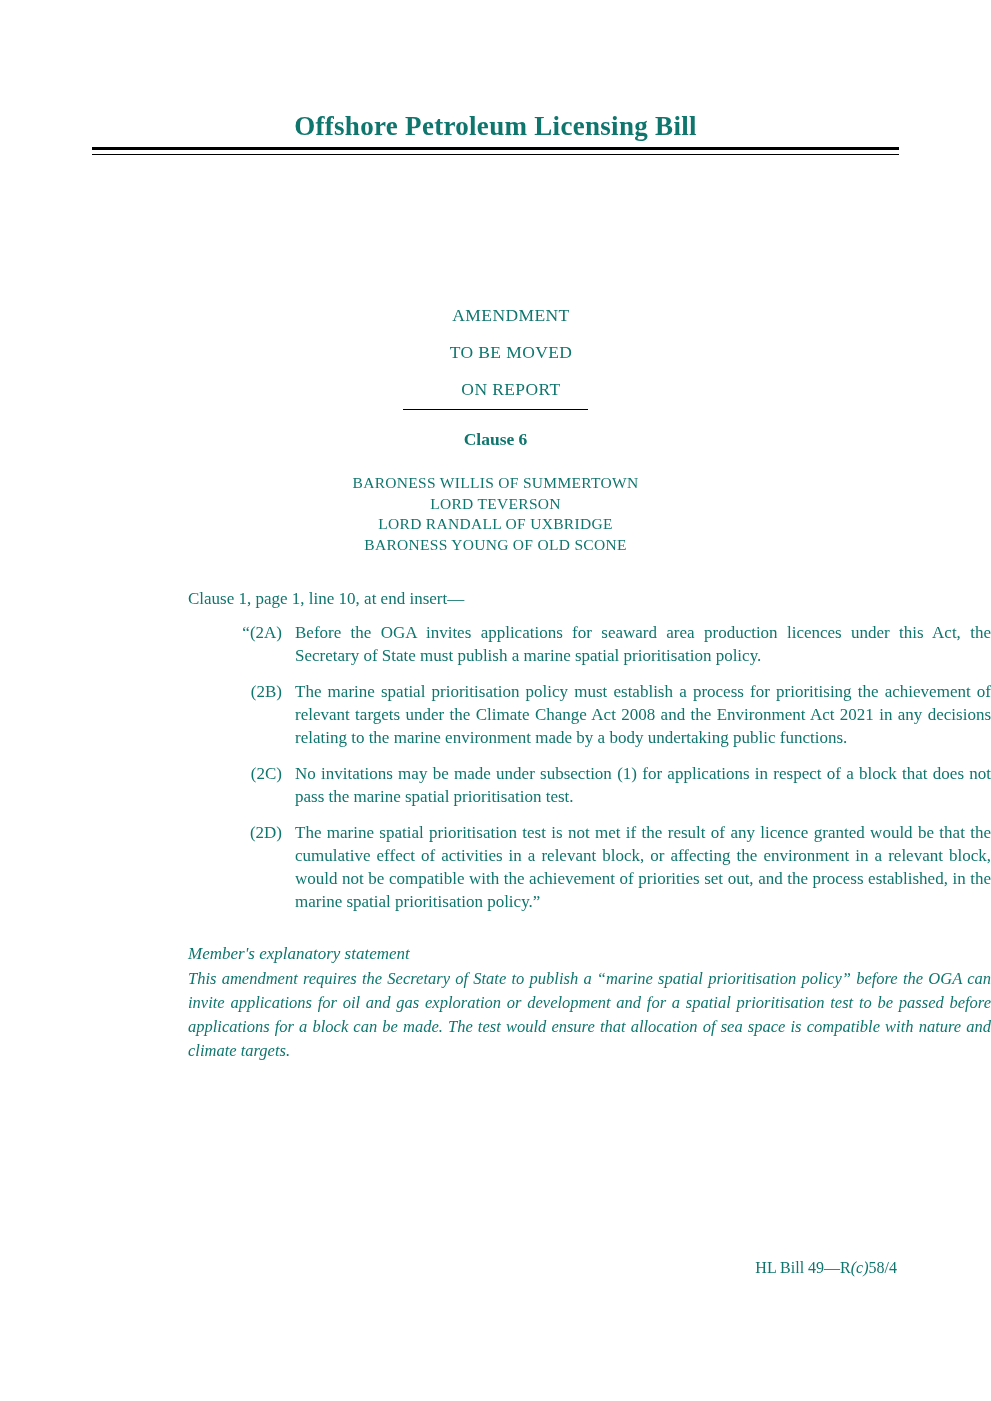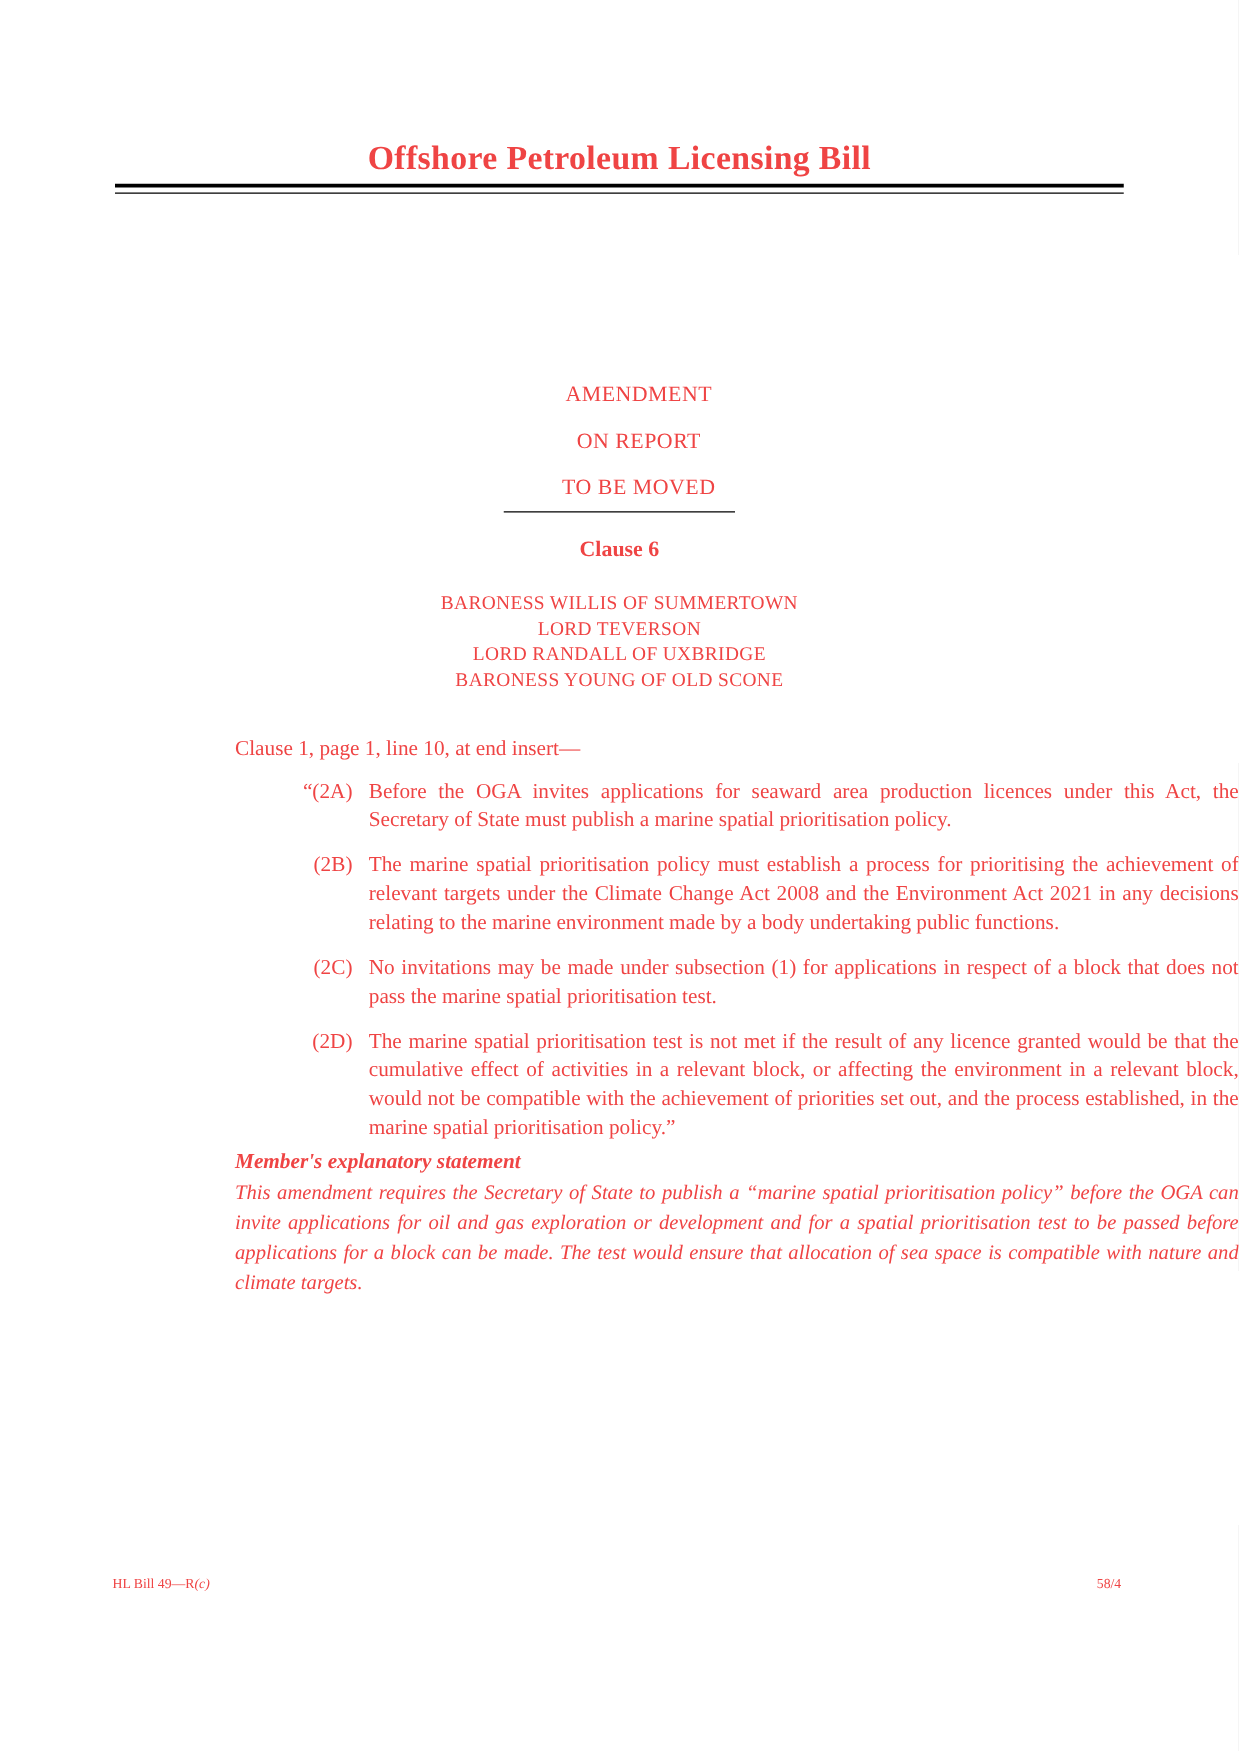--- a/index.html
+++ b/index.html
@@ -3,21 +3,21 @@
 <meta charset="utf-8">
 <style>
   * { margin: 0; padding: 0; box-sizing: border-box; }
   html, body { background: #e8e8e8; }
   .page {
     position: relative;
     width: 991px;
     height: 1401px;
     margin: 0 auto;
     background: #ffffff;
-    color: #ef4444;
+    color: #0f766e;
     font-family: "Liberation Serif", serif;
     overflow: hidden;
   }
   .doc-title {
     margin-top: 108px;
     text-align: center;
     font-size: 27px;
     font-weight: bold;
     line-height: 36px;
     letter-spacing: 0.3px;
@@ -78,57 +78,57 @@
     width: 107px;
     flex-shrink: 0;
     text-align: right;
     padding-right: 13px;
   }
   .sub-text {
     flex: 1;
     text-align: justify;
   }
   .explanatory-heading {
-    margin-top: 5px;
-    font-weight: bold;
+    margin-top: 30px;
+    font-weight: normal;
     font-style: italic;
     font-size: 17px;
     line-height: 21px;
   }
   .explanatory-text {
     margin-top: 3px;
     font-style: italic;
     font-size: 16.5px;
     line-height: 24px;
     text-align: justify;
   }
   .footer {
     position: absolute;
     left: 90px;
     right: 94px;
     top: 1257px;
     display: flex;
-    justify-content: space-between;
-    font-size: 11px;
+    justify-content: flex-end;
+    font-size: 16px;
     line-height: 21px;
   }
   .footer .italic { font-style: italic; }
 </style>
 </head>
 <body>
 
 <div class="page">
 
   <div class="doc-title">Offshore Petroleum Licensing Bill</div>
   <div class="title-rule"></div>
 
   <div class="amendment-heading-block">
     <div class="hline">AMENDMENT</div>
+    <div class="hline">TO BE MOVED</div>
     <div class="hline">ON REPORT</div>
-    <div class="hline">TO BE MOVED</div>
   </div>
   <div class="report-underline"></div>
 
   <div class="clause-heading">Clause 6</div>
 
   <div class="sponsors">
     <div>BARONESS WILLIS OF SUMMERTOWN</div>
     <div>LORD TEVERSON</div>
     <div>LORD RANDALL OF UXBRIDGE</div>
     <div>BARONESS YOUNG OF OLD SCONE</div>

